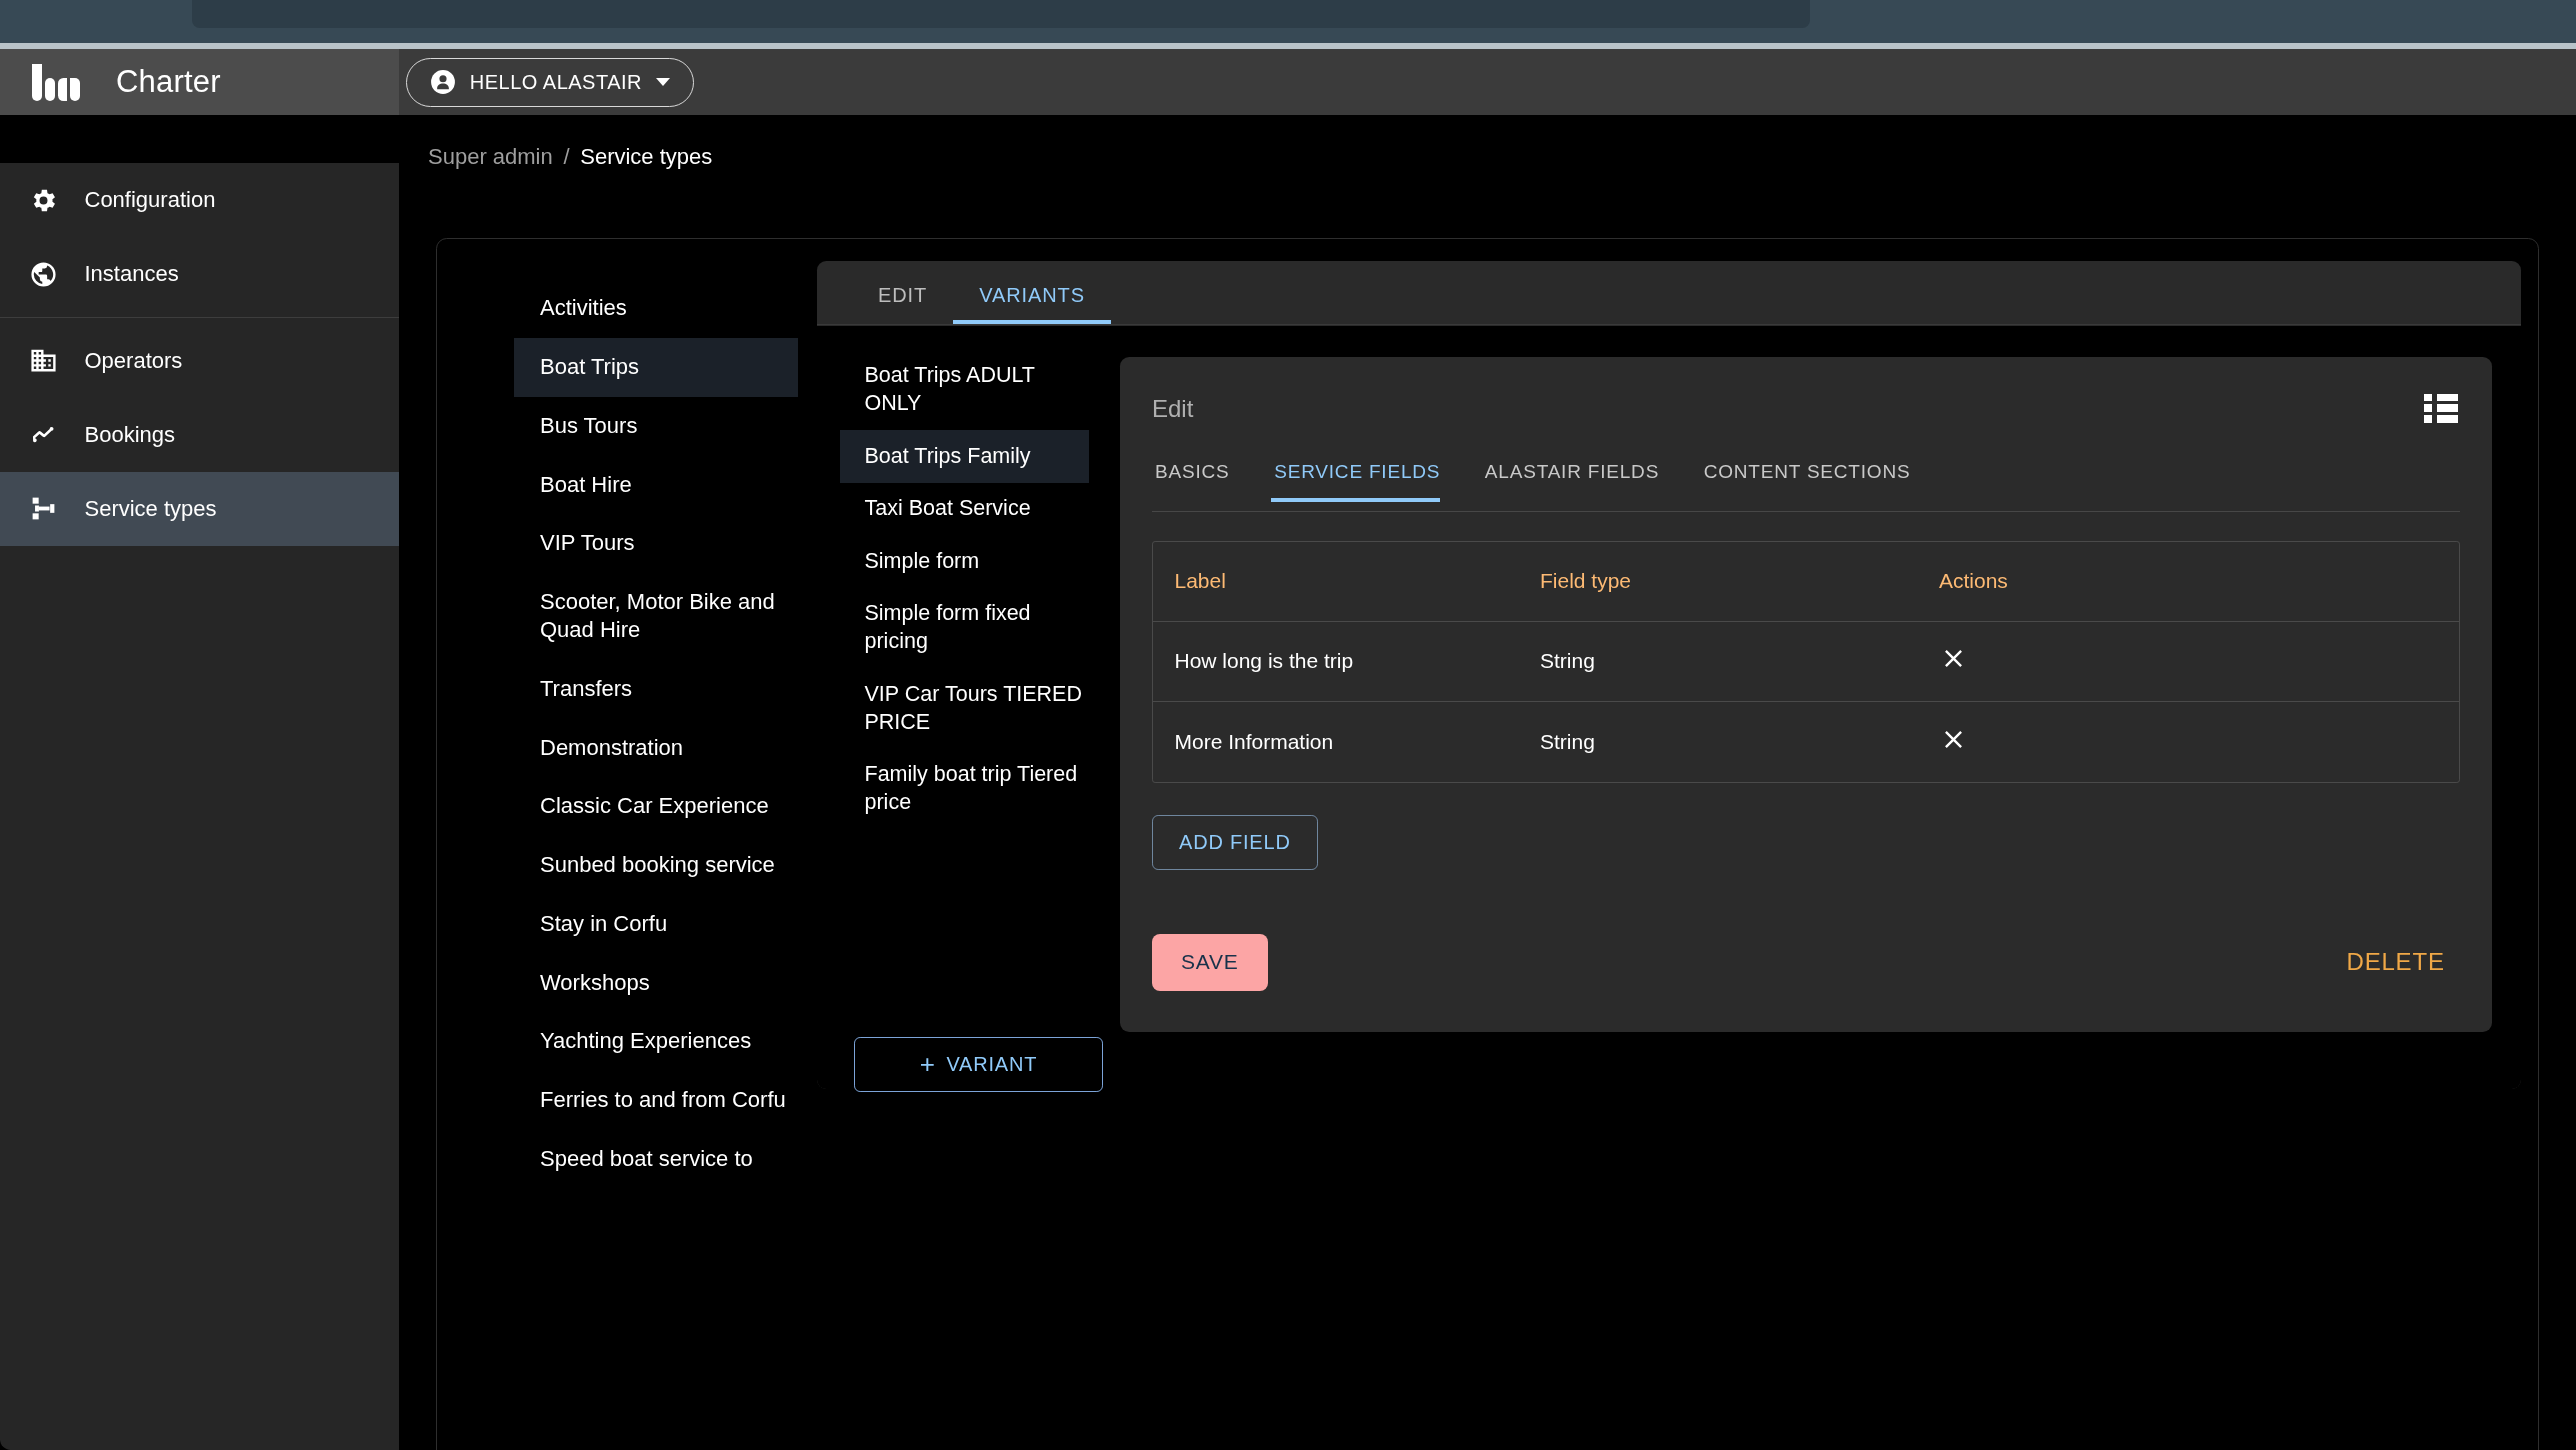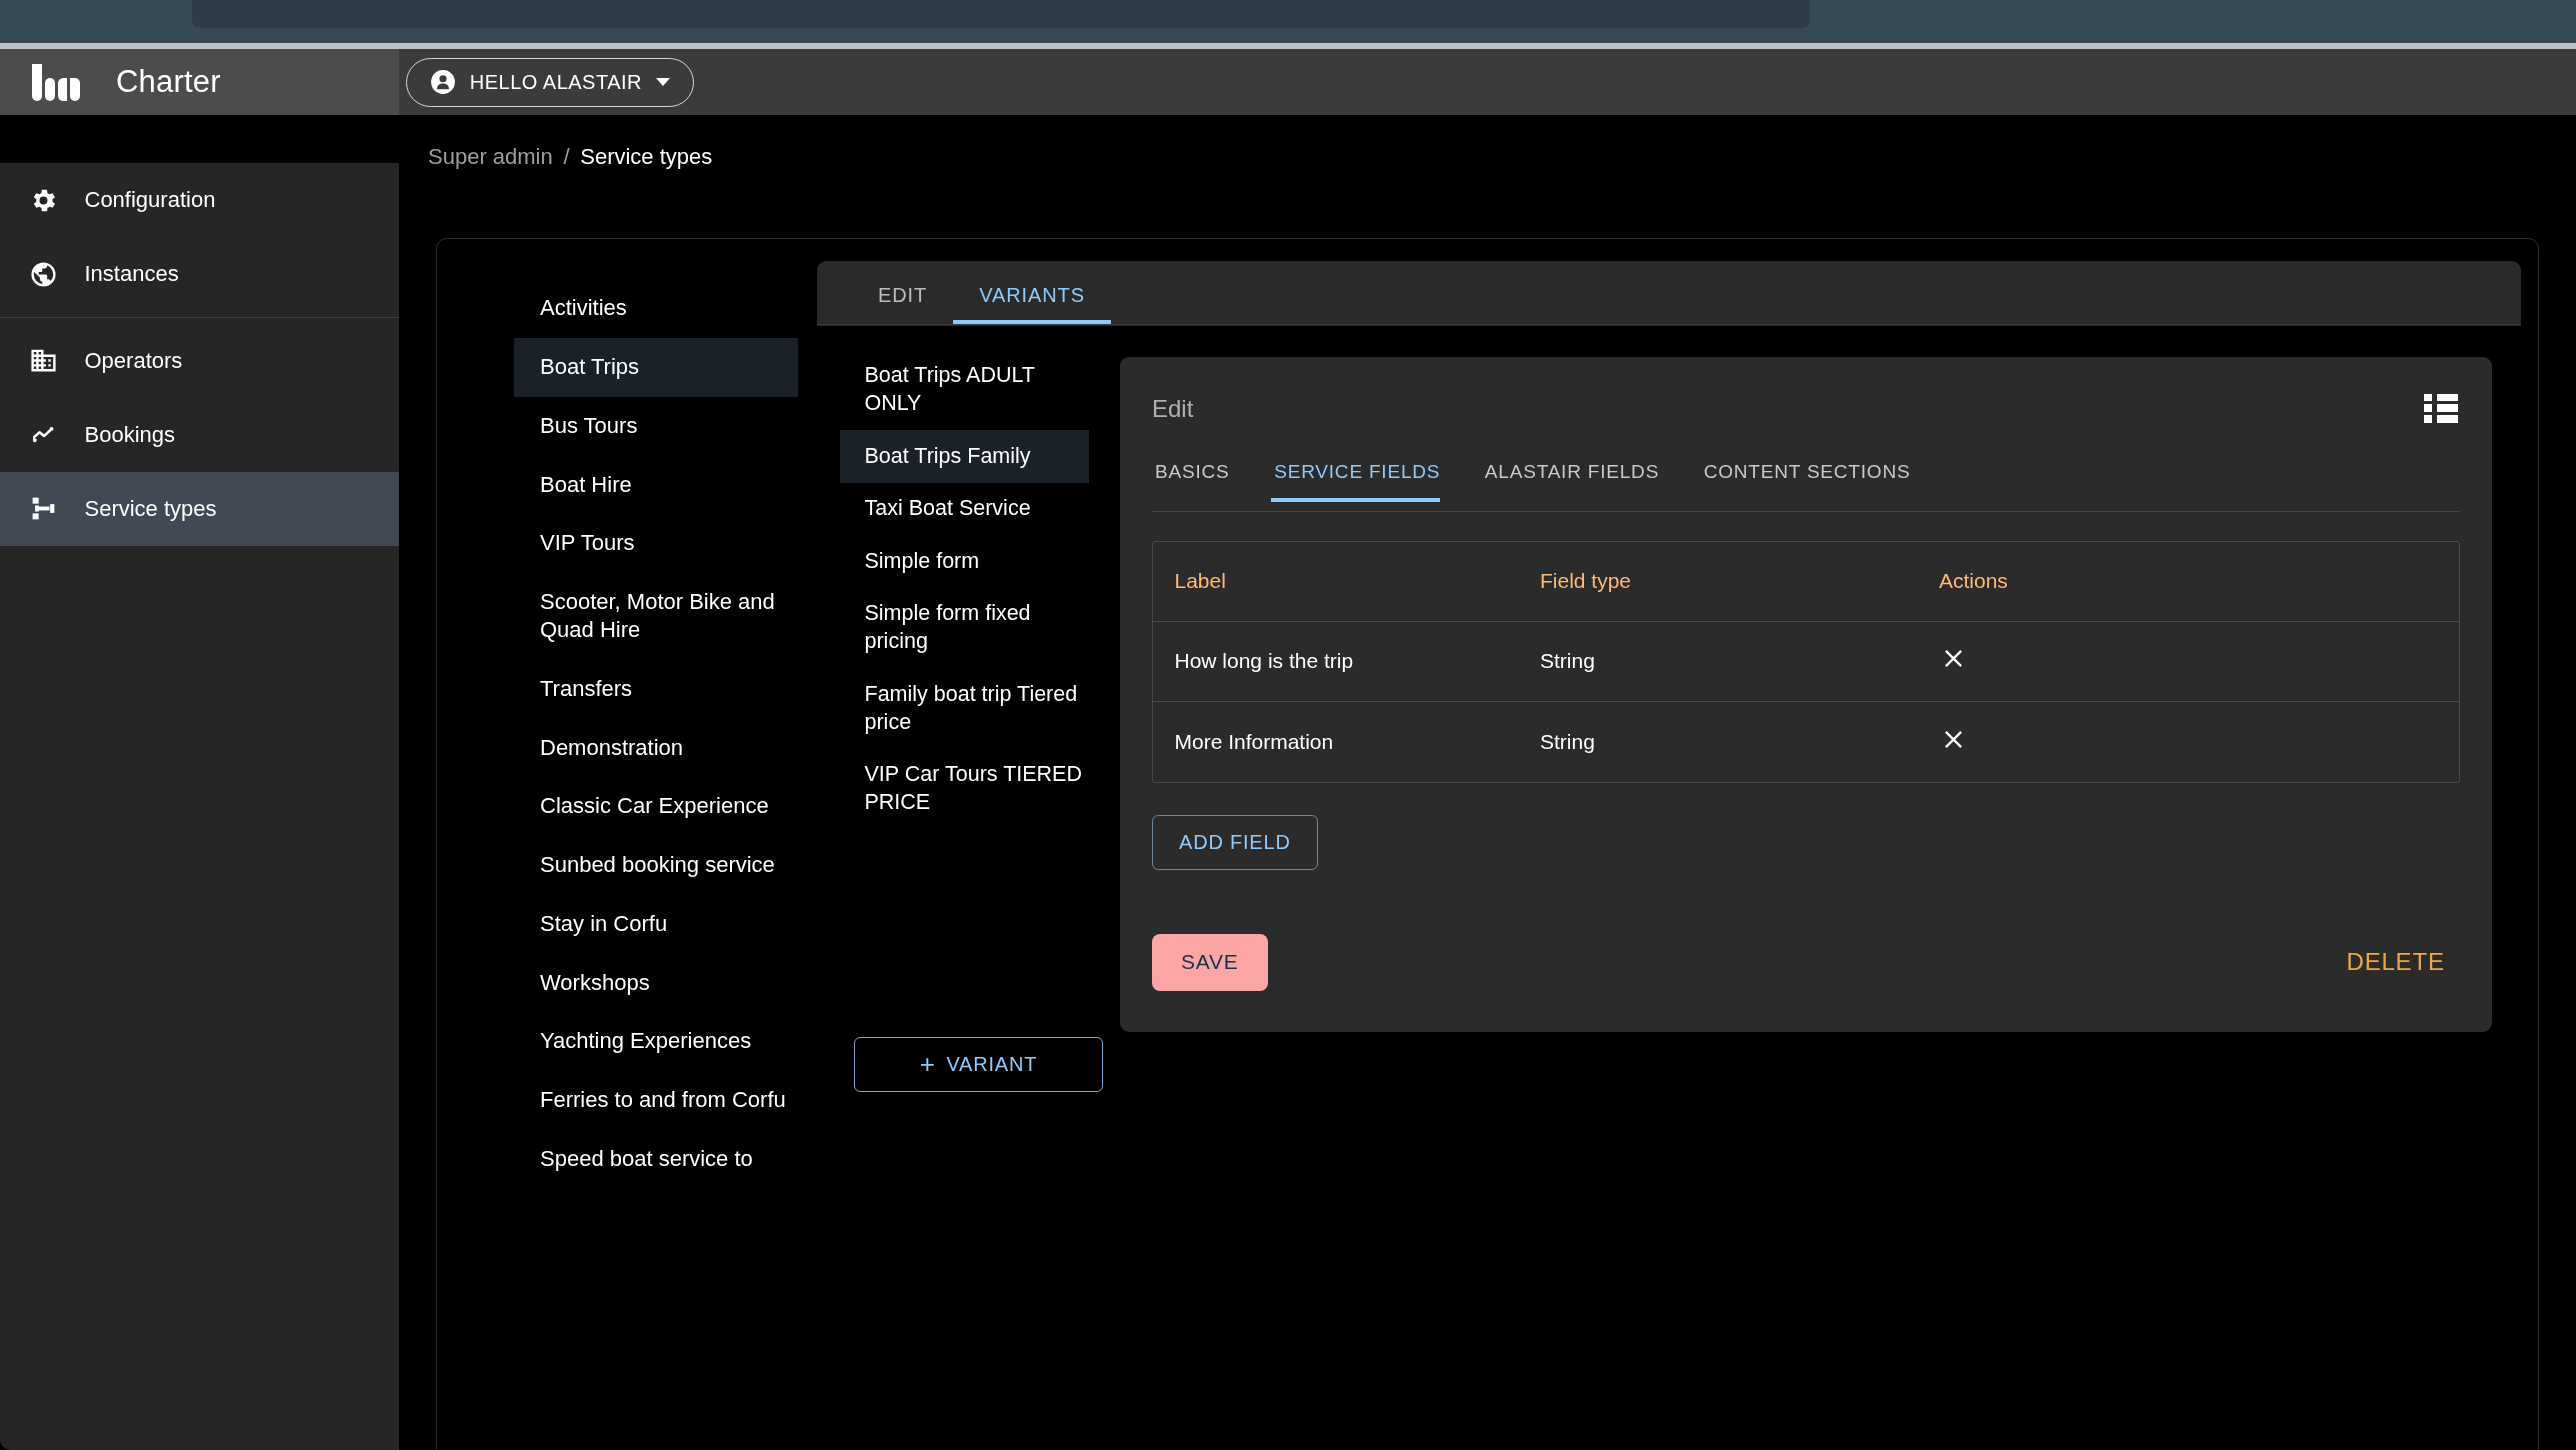--- a/index.html
+++ b/index.html
@@ -245,22 +245,22 @@
       </div>
 
       <div id="variants-body">
 
         <div id="variant-list">
             <div class="v-item">Boat Trips ADULT ONLY</div>
             <div class="v-item active">Boat Trips Family</div>
             <div class="v-item">Taxi Boat Service</div>
             <div class="v-item">Simple form</div>
             <div class="v-item">Simple form fixed pricing</div>
+            <div class="v-item">VIP Car Tours TIERED PRICE</div>
             <div class="v-item">Family boat trip Tiered price</div>
-            <div class="v-item">VIP Car Tours TIERED PRICE</div>
           </div>
 
         <button id="add-variant-btn">
           <span class="plus">+</span>
           <span>VARIANT</span>
         </button>
 
         <div id="edit-card">
 
           <div id="edit-title">Edit</div>

